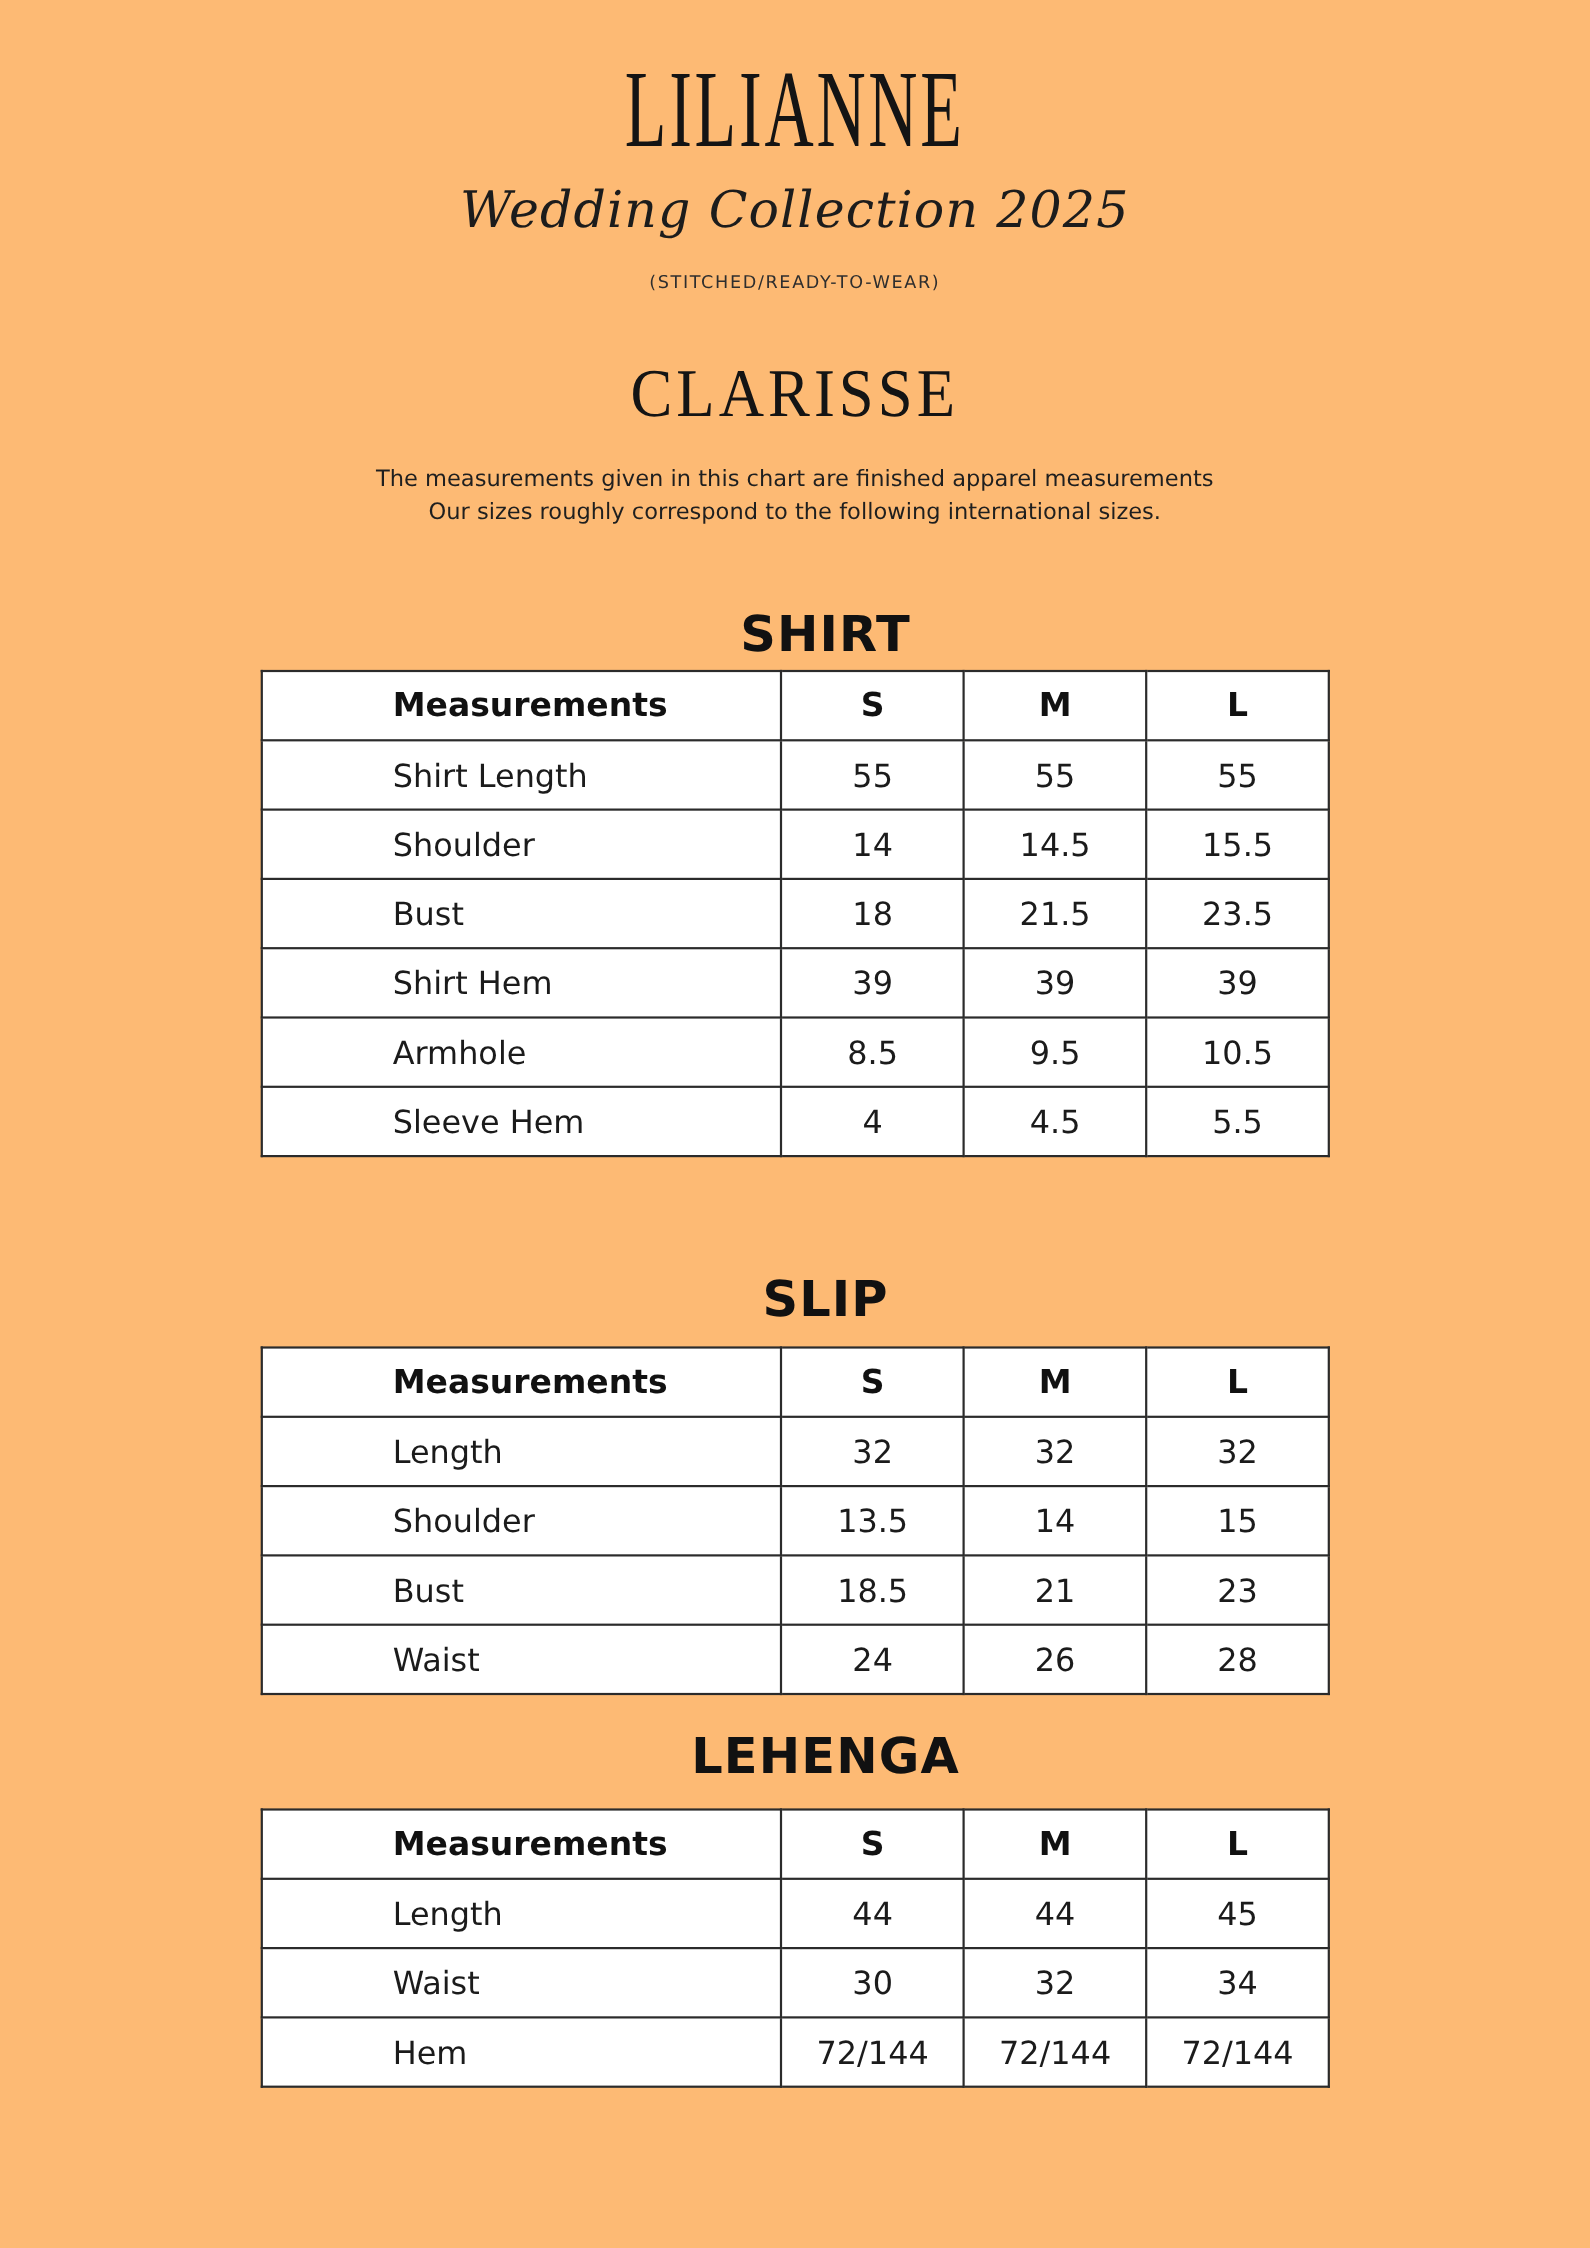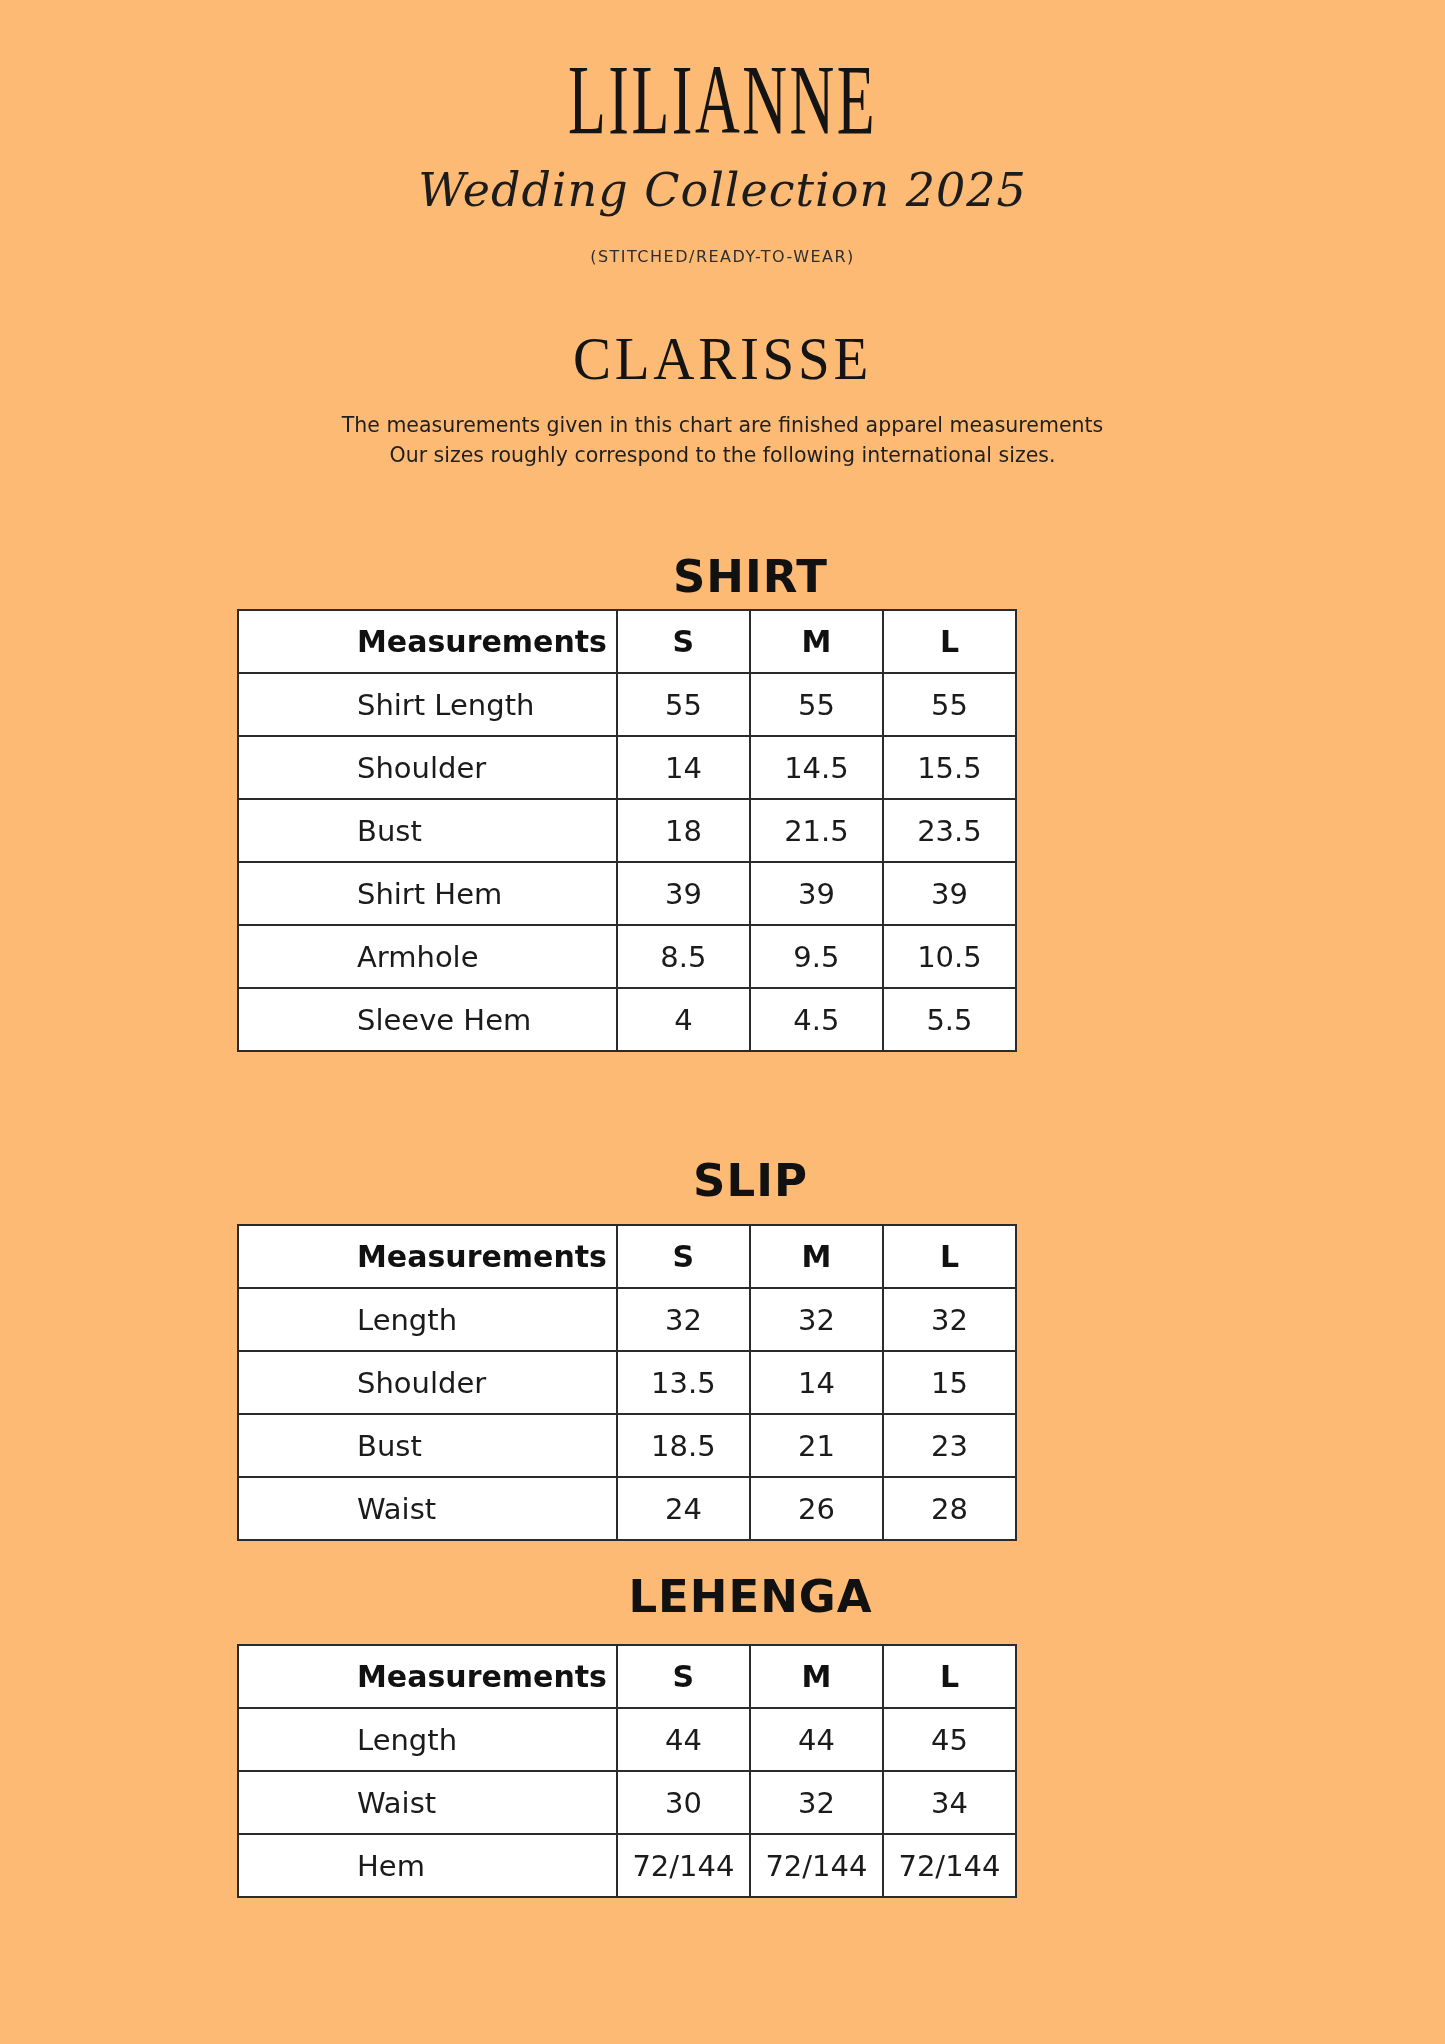--- a/index.html
+++ b/index.html
@@ -52,41 +52,41 @@
     font-family: "Liberation Serif", serif;
     font-size: 62px;
     line-height: 80px;
     letter-spacing: 4px;
     transform: scaleX(0.92);
     transform-origin: center;
     color: #141414;
     white-space: nowrap;
   }
   .note {
-    top: 410px;
+    top: 420px;
     font-size: 20.5px;
     line-height: 30px;
     color: #1f1f1f;
   }
   .section-title {
     font-weight: 700;
     font-size: 45px;
     line-height: 50px;
     letter-spacing: 1px;
     color: #111111;
     padding-left: 28px;
   }
   #title-shirt   { top: 552px; }
   #title-slip    { top: 1156px; }
   #title-lehenga { top: 1572px; }
 
   .size-table {
     position: absolute;
     left: 237px;
-    width: 780px;
+    width: 972px;
     border-collapse: collapse;
     table-layout: fixed;
   }
   #table-shirt   { top: 609px; }
   #table-slip    { top: 1224px; }
   #table-lehenga { top: 1644px; }
 
   .size-table col.c-label { width: 48.7%; }
   .size-table col.c-size  { width: 17.1%; }
 

